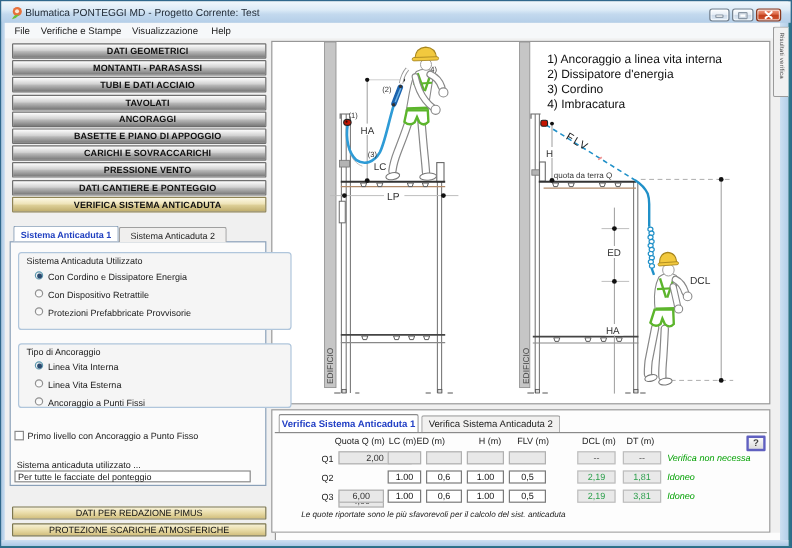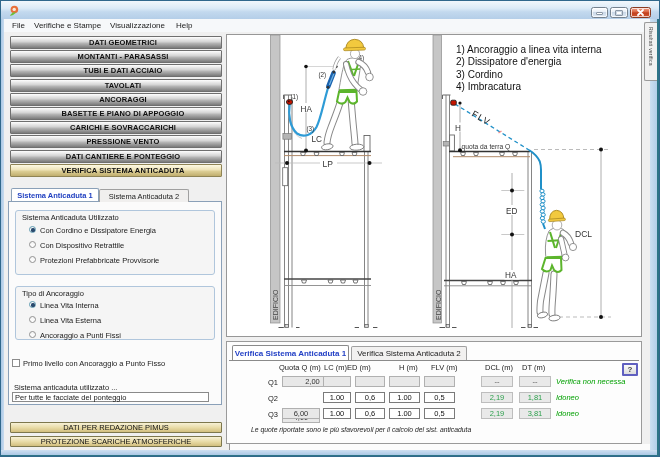--- a/index.html
+++ b/index.html
@@ -24,21 +24,21 @@
 #menu span{position:absolute;top:2px;}
 
 #lp{position:absolute;left:4px;top:32px;width:222px;bottom:5px;background:#f0f0f0;}
 .sbtn{position:absolute;left:6px;width:212px;height:13px;border:1px solid #6f6f6f;border-radius:1px;background:linear-gradient(180deg,#fefefe 0%,#d2d2d2 45%,#b8b8b8 55%,#7a7a7a 100%);text-align:center;font-size:7.5px;font-weight:bold;color:#101010;line-height:12px;letter-spacing:.1px;padding-left:14px;}
 .sbtn.act{background:linear-gradient(180deg,#fdf9e4 0%,#eee3b8 45%,#ddcf97 55%,#c0ae6e 100%);border-color:#8f8455;}
 
 .ltab{position:absolute;height:13px;font-size:7.5px;line-height:13px;text-align:center;}
 #lt1{left:7px;top:156px;width:88px;background:#fff;border:1px solid #8aa0b8;border-bottom:none;border-radius:2px 2px 0 0;color:#1f3fc0;font-weight:bold;z-index:3;}
 #lt2{left:95px;top:157px;width:90px;background:#f0efee;border:1px solid #a0a0a0;border-bottom:none;border-radius:2px 2px 0 0;color:#222;z-index:2;}
 #lpage{position:absolute;left:4px;top:169px;width:214px;height:204px;background:#fbfbfb;border:1px solid #8aa0b8;z-index:1;}
-.gbox{position:absolute;left:6px;width:200px;border:1px solid #b0c6dc;border-radius:3px;background:#f5f5f5;}
+.gbox{position:absolute;left:6px;width:228px;border:1px solid #b0c6dc;border-radius:3px;background:#f5f5f5;}
 .gbox .cap{position:absolute;left:6px;top:2px;font-size:7.5px;color:#1a1a1a;}
 .radio{position:absolute;width:7px;height:7px;border:1px solid #919191;border-radius:50%;background:linear-gradient(180deg,#f4f4f4,#fff);}
 .radio.on{border-color:#5e9ab0;}
 .radio.on i{position:absolute;left:1.4px;top:1.4px;width:3.2px;height:3.2px;border-radius:50%;background:#2a4a6e;display:block;}
 .rlab{position:absolute;font-size:7.5px;color:#1a1a1a;}
 #chk{position:absolute;left:3px;top:157px;width:8px;height:8px;border:1px solid #8b8b8b;background:#fff;}
 #chklab{position:absolute;left:14px;top:157px;font-size:7.5px;color:#1a1a1a;}
 #syslab{position:absolute;left:5px;top:181px;font-size:7.5px;color:#1a1a1a;}
 #sysinp{position:absolute;left:3px;top:190px;width:197px;height:10px;border:1px solid #8a8a8a;background:#fff;font-size:7.5px;color:#1a1a1a;padding:0 0 0 2px;line-height:9px;}
 .tanbtn{position:absolute;left:6px;width:212px;height:11px;border:1px solid #7d774d;border-radius:1px;background:linear-gradient(180deg,#f7f1d6 0%,#e9dca8 50%,#d2bf7e 100%);text-align:center;font-size:7.5px;font-weight:normal;color:#101010;line-height:10px;}
@@ -68,20 +68,21 @@
     <div id="br"></div>
     <div id="brd"></div>
     <div id="bb"></div>
     <div id="bbd"></div>
   <div id="title">
     <svg id="ticon" viewBox="0 0 10 12">
         <circle cx="5.4" cy="4.6" r="3.8" fill="#e8703a"></circle>
         <circle cx="5.2" cy="4.4" r="1.7" fill="#f8e8d8"></circle>
         <path d="M1,11 Q3,6.5 7,7.5 Q4.5,10.5 1,11 Z" fill="#6cc03a"></path>
       </svg>
+    <span class="txt" style="color:#222c38">Blumatica PONTEGGI MD - Progetto Corrente: Test</span>
     <div class="wbtn" id="bmin">
         <b></b>
       </div>
     <div class="wbtn" id="bmax">
         <b></b>
       </div>
     <div class="wbtn" id="bclose">
         <svg width="19" height="9" viewBox="0 0 19 9" style="position:absolute;left:0;top:0">
           <path d="M7,2 L12,7 M12,2 L7,7" stroke="#fff" stroke-width="1.8" stroke-linecap="round"></path>
         </svg>

